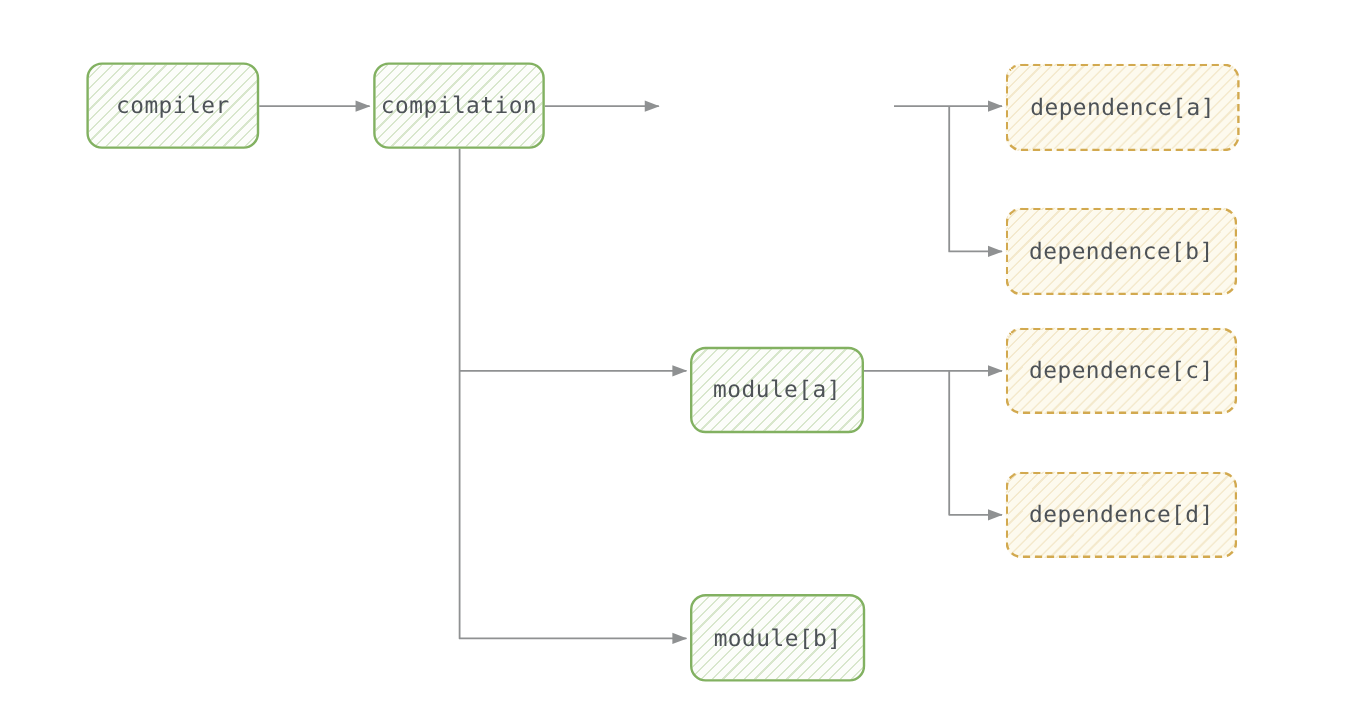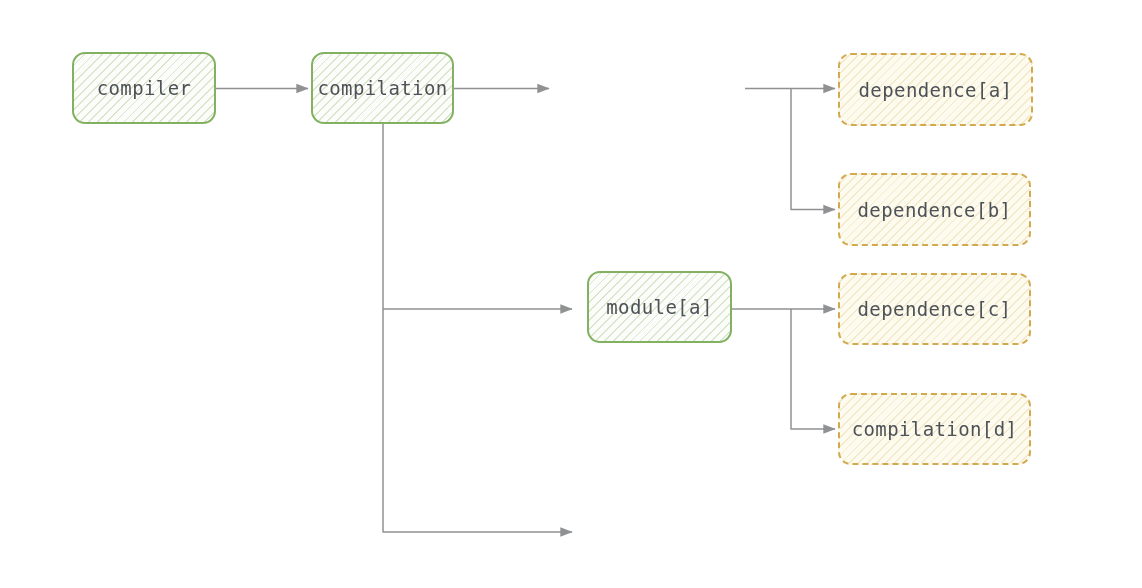--- a/index.html
+++ b/index.html
@@ -57,21 +57,21 @@
         rgba(211, 172, 83, 0.22) 0px, rgba(211, 172, 83, 0.22) 1.3px,
         rgba(0,0,0,0) 1.3px, rgba(0,0,0,0) 6.3px),
       #fdfaee;
   }
   
   .n-compiler     { left:  72px; top:  52px; width: 144px; height: 72px; }
   .n-compilation  { left: 311px; top:  52px; width: 143px; height: 72px; }
   .n-module-index { left: 552px; top:  52px; width: 193px; height: 72px; }
   .n-dependence-a { left: 838px; top:  53px; width: 195px; height: 73px; }
   .n-dependence-b { left: 838px; top: 173px; width: 193px; height: 73px; }
-  .n-module-a     { left: 575px; top: 271px; width: 145px; height: 72px; margin-left: 12px; }
+  .n-module-a     { left: 575px; top: 289px; width: 145px; height: 72px; }
   .n-dependence-c { left: 838px; top: 273px; width: 193px; height: 72px; text-align: center; }
   .n-dependence-d { left: 838px; top: 393px; width: 193px; height: 72px; }
   .n-module-b     { left: 575px; top: 495px; width: 146px; height: 73px; }
 </style>
 </head>
 <body>
 
 <div class="canvas">
 
   <svg class="edge-layer" width="1142" height="588" viewBox="0 0 1142 588" xmlns="http://www.w3.org/2000/svg">
@@ -109,17 +109,20 @@
 
   <div class="node green n-module-a">
     <span>module[a]</span>
   </div>
 
   <div class="node amber n-dependence-c">
     <span>dependence[c]</span>
   </div>
 
   <div class="node amber n-dependence-d">
-    <span>compilation[d]</span>
+    <span>dependence[d]</span>
   </div>
 
+  <div class="node green n-module-b">
+    <span>module[b]</span>
+  </div>
 
 </div>
 
 </body></html>

